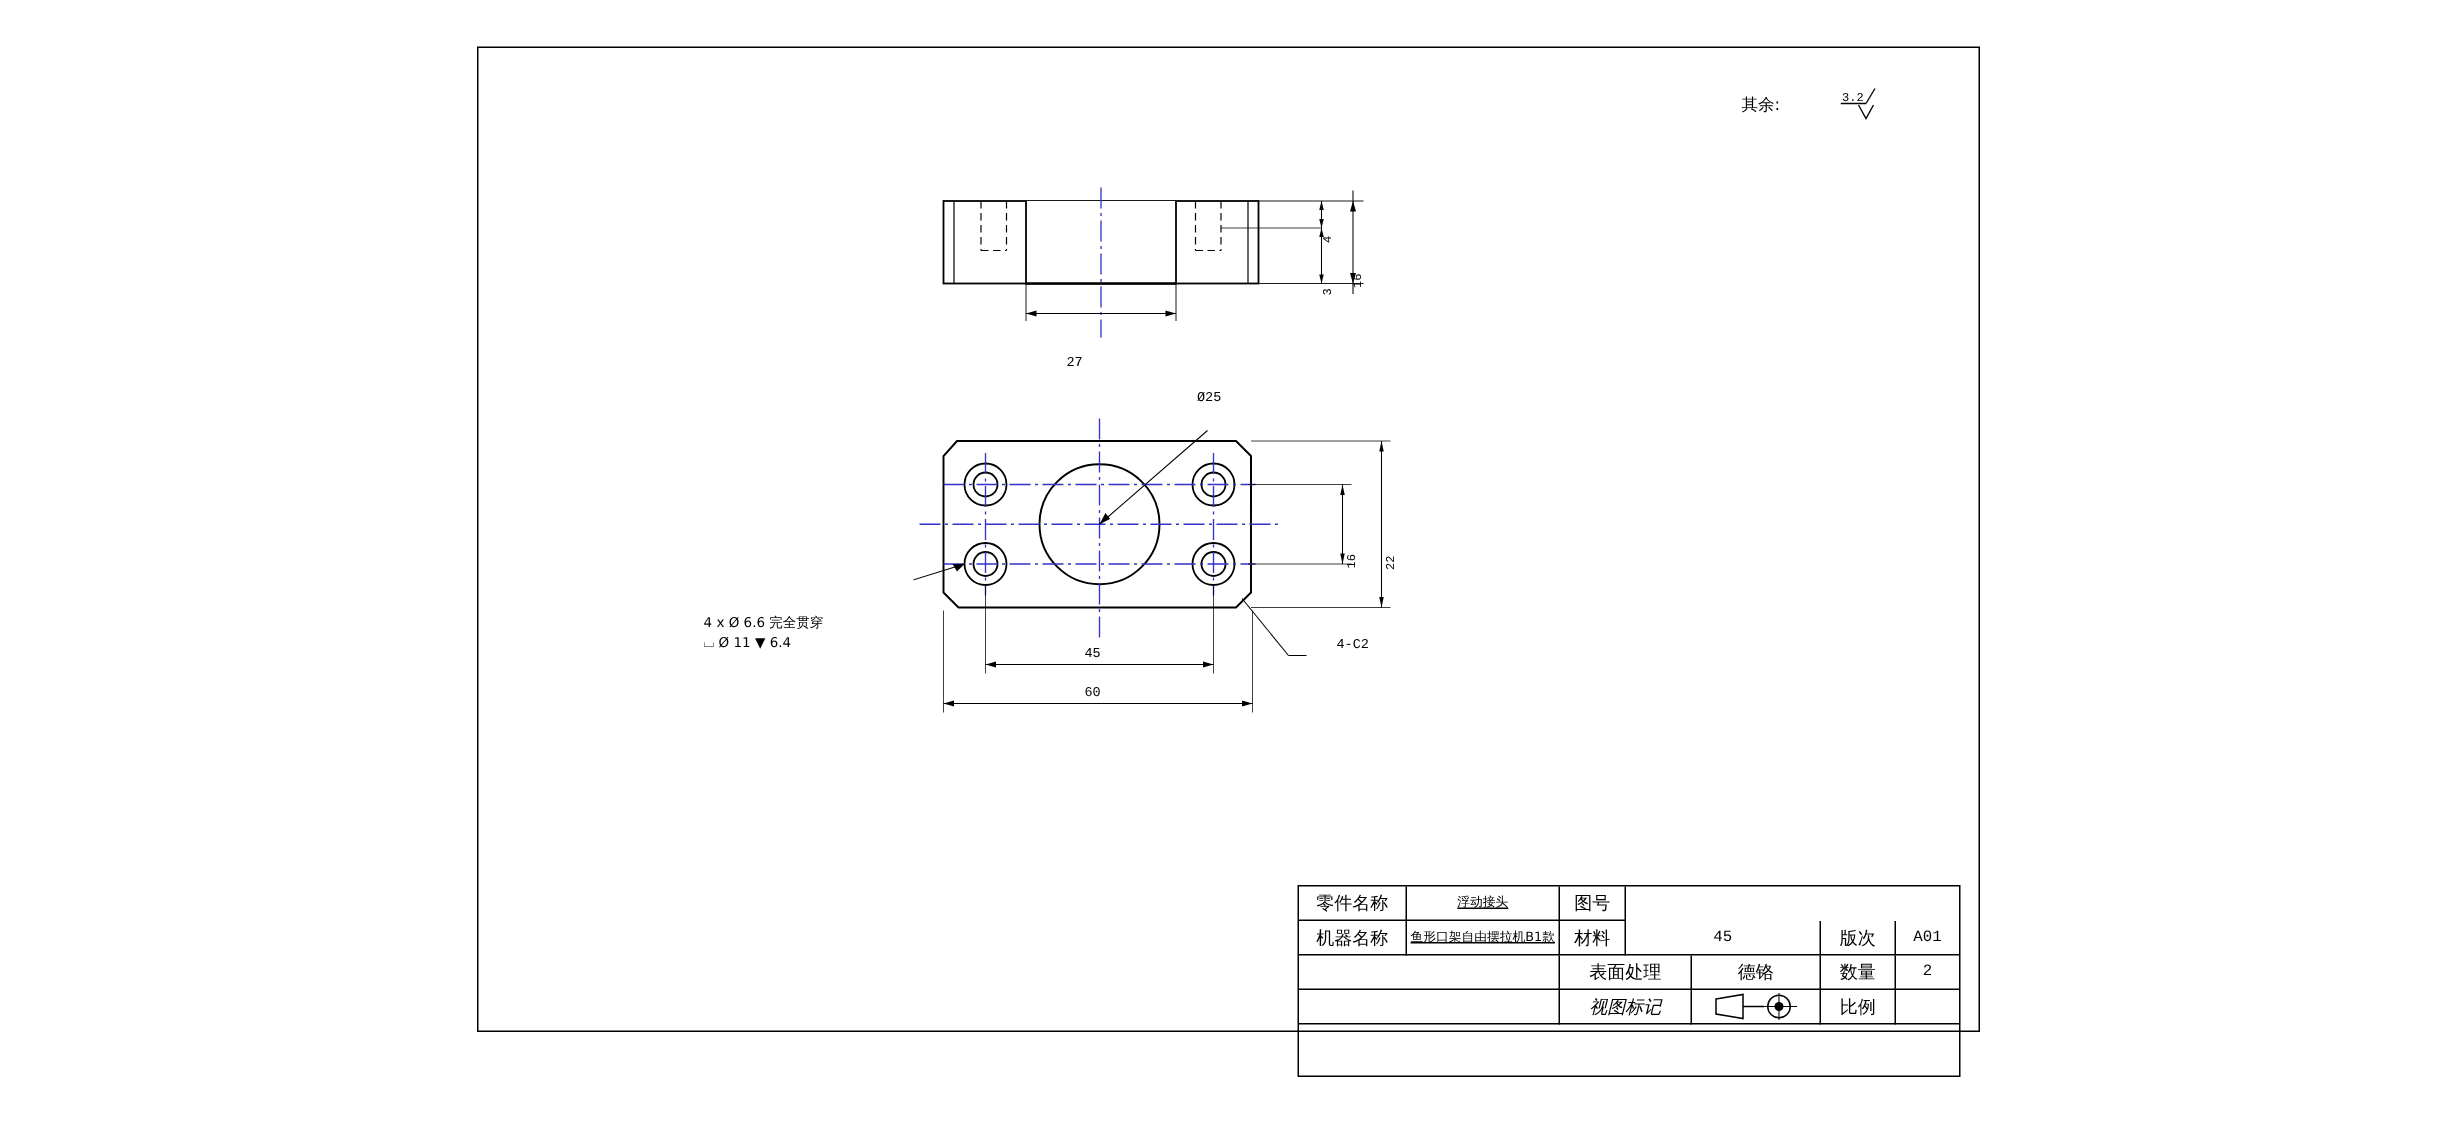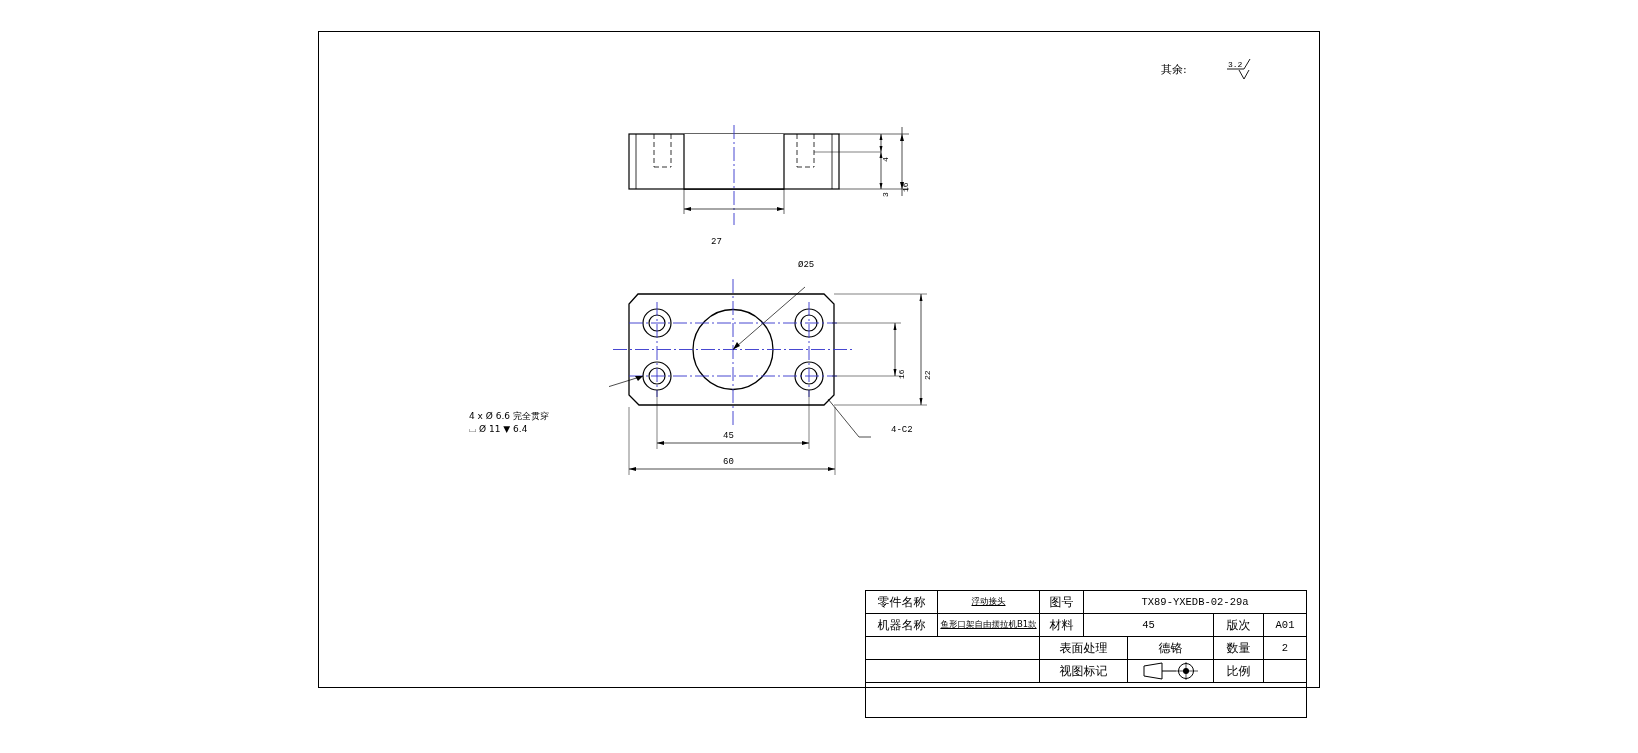--- a/index.html
+++ b/index.html
@@ -252,37 +252,36 @@
     <div>4 x Ø 6.6 完全贯穿</div>
     <div>⌴ Ø 11 ▼ 6.4</div>
   </div>
 
 
   <div id="titleblock">
 
     <div class="cell cjk" style="left:0; top:0; width:72px; height:23px;">零件名称</div>
     <div class="cell small-cjk" style="left:72px; top:0; width:102px; height:23px;">浮动接头</div>
     <div class="cell cjk" style="left:174px; top:0; width:44px; height:23px;">图号</div>
-    <div class="cell mono nb-r" style="left:218px; top:0; width:222px; height:23px;">TX89-YXEDB-02-29a</div>
 
     <div class="cell cjk" style="left:0; top:23px; width:72px; height:23px;">机器名称</div>
     <div class="cell small-cjk" style="left:72px; top:23px; width:102px; height:23px;">鱼形口架自由摆拉机B1款</div>
     <div class="cell cjk" style="left:174px; top:23px; width:44px; height:23px;">材料</div>
     <div class="cell mono" style="left:218px; top:23px; width:130px; height:23px;">45</div>
     <div class="cell cjk" style="left:348px; top:23px; width:50px; height:23px;">版次</div>
     <div class="cell mono nb-r" style="left:398px; top:23px; width:42px; height:23px;">A01</div>
 
     <div class="cell" style="left:0; top:46px; width:174px; height:23px;"></div>
     <div class="cell cjk" style="left:174px; top:46px; width:88px; height:23px;">表面处理</div>
     <div class="cell cjk" style="left:262px; top:46px; width:86px; height:23px;">德铬</div>
     <div class="cell cjk" style="left:348px; top:46px; width:50px; height:23px;">数量</div>
     <div class="cell mono nb-r" style="left:398px; top:46px; width:42px; height:23px;">2</div>
 
     <div class="cell" style="left:0; top:69px; width:174px; height:23px;"></div>
-    <div class="cell cjk" style="left:174px; top:69px; width:88px; height:23px;">视图标记</div>
+    <div class="cell cjk" style="left:174px; top:69px; width:88px; height:23px;font-style:italic;">视图标记</div>
     <div class="cell" style="left:262px; top:69px; width:86px; height:23px;">
       <svg width="70" height="18" viewBox="0 0 70 18">
         <path d="M8 4 L26 1 L26 17 L8 14 Z" fill="none" stroke="#000" stroke-width="1"></path>
         <line x1="26" y1="9" x2="40" y2="9" stroke="#000" stroke-width="1"></line>
         <circle cx="50" cy="9" r="7.5" fill="none" stroke="#000" stroke-width="1"></circle>
         <circle cx="50" cy="9" r="3" fill="#000"></circle>
         <line x1="40" y1="9" x2="62" y2="9" stroke="#000" stroke-width="0.7"></line>
         <line x1="50" y1="0" x2="50" y2="18" stroke="#000" stroke-width="0.7"></line>
       </svg>
     </div>

